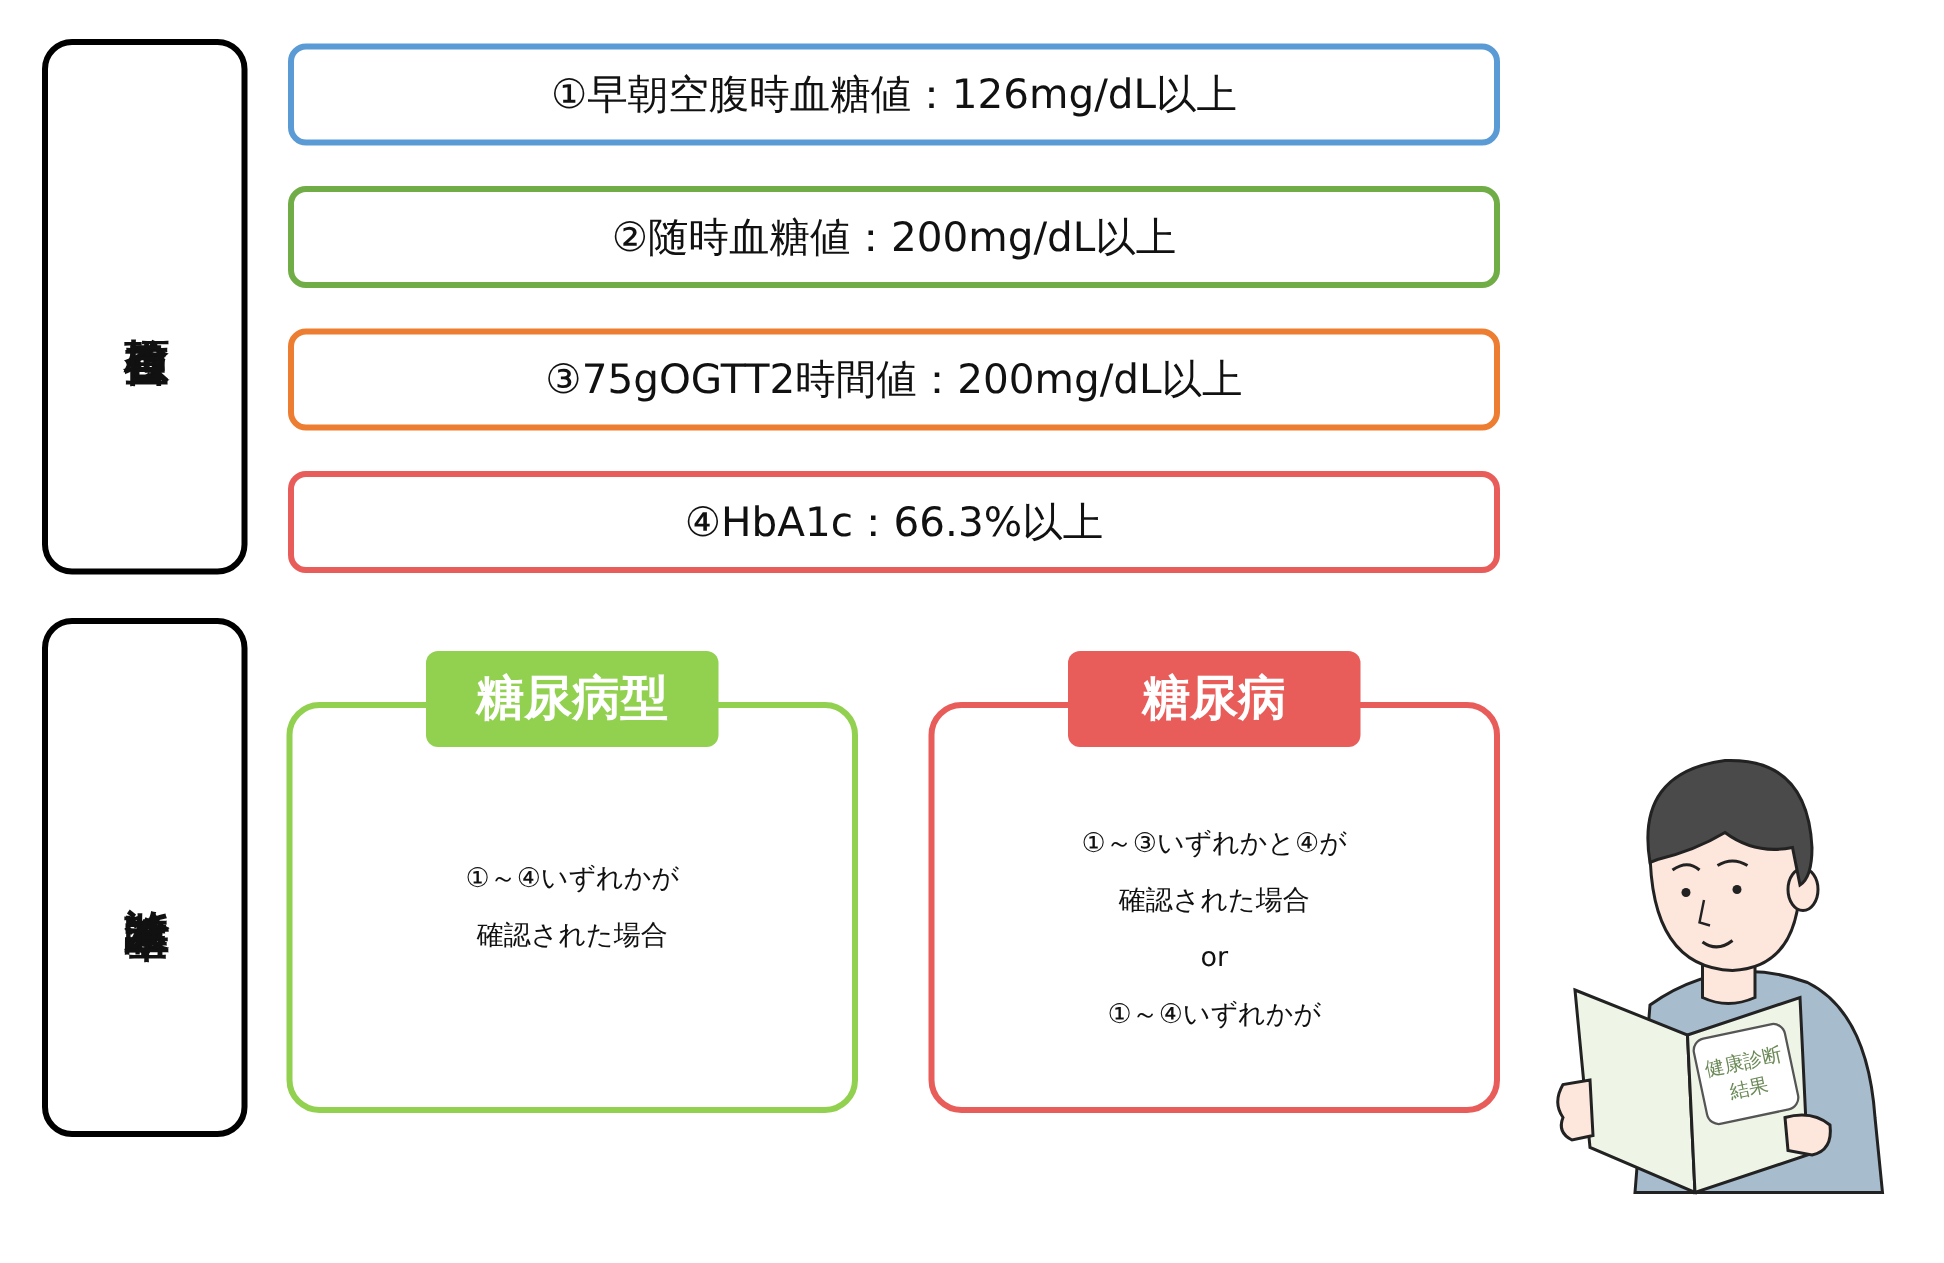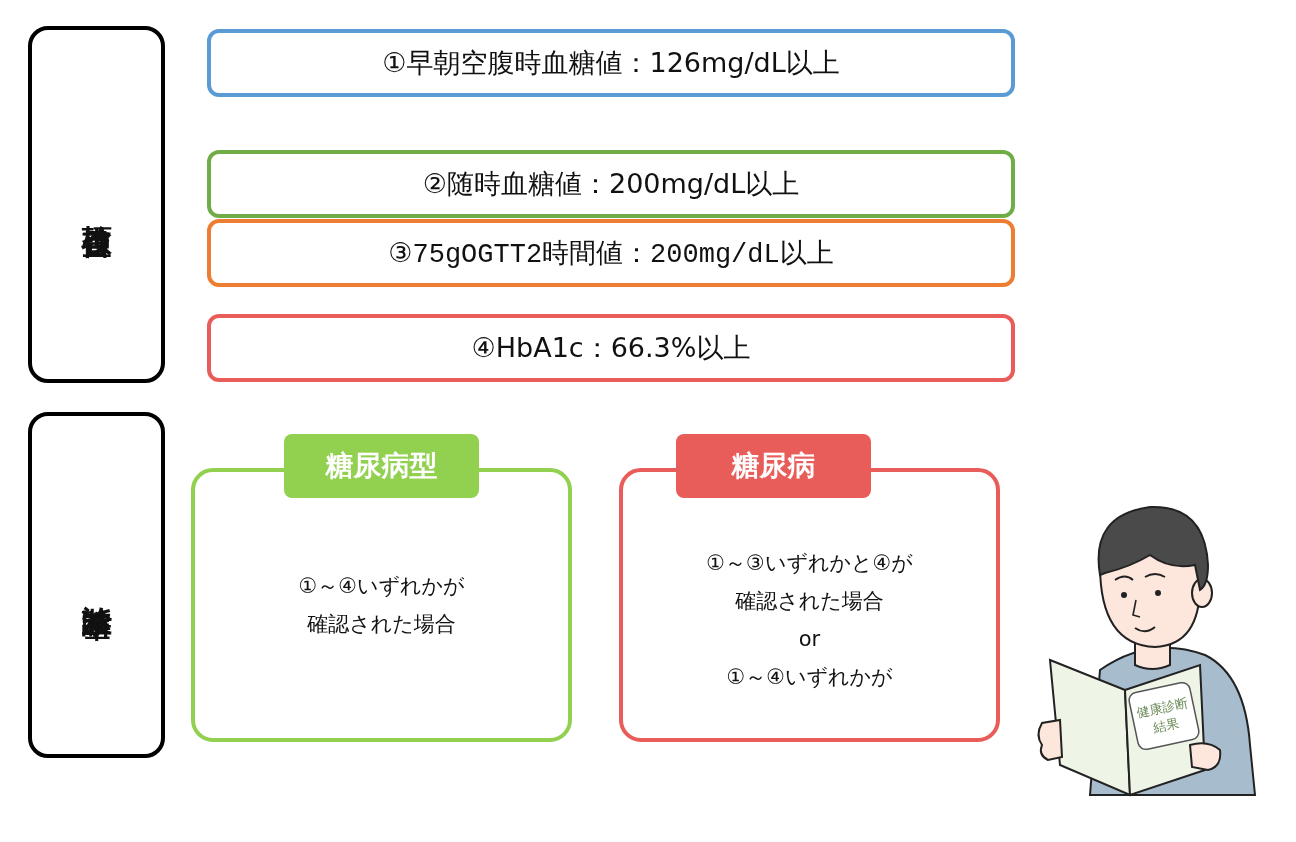--- a/index.html
+++ b/index.html
@@ -1,68 +1,68 @@
 <!DOCTYPE html>
 <html><head>
 <meta charset="utf-8">
 <style>
   html, body { margin:0; padding:0; background:#ffffff; }
   body { width:1296px; height:842px; position:relative; overflow:hidden;
          font-family:"DejaVu Sans","Liberation Sans",sans-serif; color:#111; }
   .side-label { position:absolute; border:4px solid #000; border-radius:20px; box-sizing:border-box;
                 display:flex; align-items:center; justify-content:center; background:#fff; }
   .side-label span { writing-mode:vertical-rl; text-orientation:upright; font-size:30px; font-weight:bold; letter-spacing:2px; }
-  .crit { position:absolute; left:207px; width:808px; height:68px; box-sizing:border-box;
+  .crit { position:absolute; left:192px; width:808px; height:68px; box-sizing:border-box;
           border:4px solid; border-radius:12px; display:flex; align-items:center; justify-content:center;
           font-size:27px; background:#fff; }
   .dx-box { position:absolute; border:4px solid; border-radius:22px; box-sizing:border-box; background:#fff;
             display:flex; flex-direction:column; align-items:center; justify-content:center; text-align:center;
-            font-size:21px; line-height:38px; }
-  .dx-tag { position:absolute; color:#fff; font-weight:bold; font-size:28px; border-radius:8px;
+            font-size:18px; line-height:38px; }
+  .dx-tag { position:absolute; color:#fff; font-weight:bold; font-size:32px; border-radius:8px;
             display:flex; align-items:center; justify-content:center; }
   .illus { position:absolute; left:1030px; top:495px; width:240px; height:310px; }
 </style>
 </head>
 <body>
 
 <div class="side-label" style="left:28px;top:26px;width:137px;height:357px;">
   <span>検査項目</span>
 </div>
 <div class="side-label" style="left:28px;top:412px;width:137px;height:346px;">
   <span>診断基準</span>
 </div>
 
 <div class="crit" style="top:29px;border-color:#5b9bd5;">
   <span>①早朝空腹時血糖値：126mg/dL以上</span>
 </div>
-<div class="crit" style="top:124px;border-color:#70ad47;margin-top:26px;">
+<div class="crit" style="top:124px;border-color:#70ad47;">
   <span>②随時血糖値：200mg/dL以上</span>
 </div>
-<div class="crit" style="top:219px;border-color:#ed7d31;font-family:Liberation Mono, monospace;">
+<div class="crit" style="top:219px;border-color:#ed7d31;">
   <span>③75gOGTT2時間値：200mg/dL以上</span>
 </div>
 <div class="crit" style="top:314px;border-color:#e85d5a;">
   <span>④HbA1c：66.3%以上</span>
 </div>
 
 <div class="dx-box" style="left:191px;top:468px;width:381px;height:274px;border-color:#92d050;">
   <div>①～④いずれかが</div>
   <div>確認された場合</div>
 </div>
 <div class="dx-tag" style="left:284px;top:434px;width:195px;height:64px;background:#92d050;">
   <span>糖尿病型</span>
 </div>
 
 <div class="dx-box" style="left:619px;top:468px;width:381px;height:274px;border-color:#e85d5a;padding-top:30px;">
   <div>①～③いずれかと④が</div>
   <div>確認された場合</div>
   <div>or</div>
   <div>①～④いずれかが</div>
 </div>
-<div class="dx-tag" style="left:676px;top:434px;width:195px;height:64px;background:#e85d5a;">
+<div class="dx-tag" style="left:712px;top:434px;width:195px;height:64px;background:#e85d5a;">
   <span>糖尿病</span>
 </div>
 
 <div class="illus">
   <svg width="240" height="310" viewBox="0 0 240 310">
 
     <path d="M70 175 Q120 140 175 160 Q215 180 220 250 L225 300 L60 300 Z" fill="#a7bccd" stroke="#222" stroke-width="2"></path>
 
     <path d="M105 145 L140 145 L140 170 Q122 178 105 170 Z" fill="#fde6dc" stroke="#222" stroke-width="2"></path>
 

